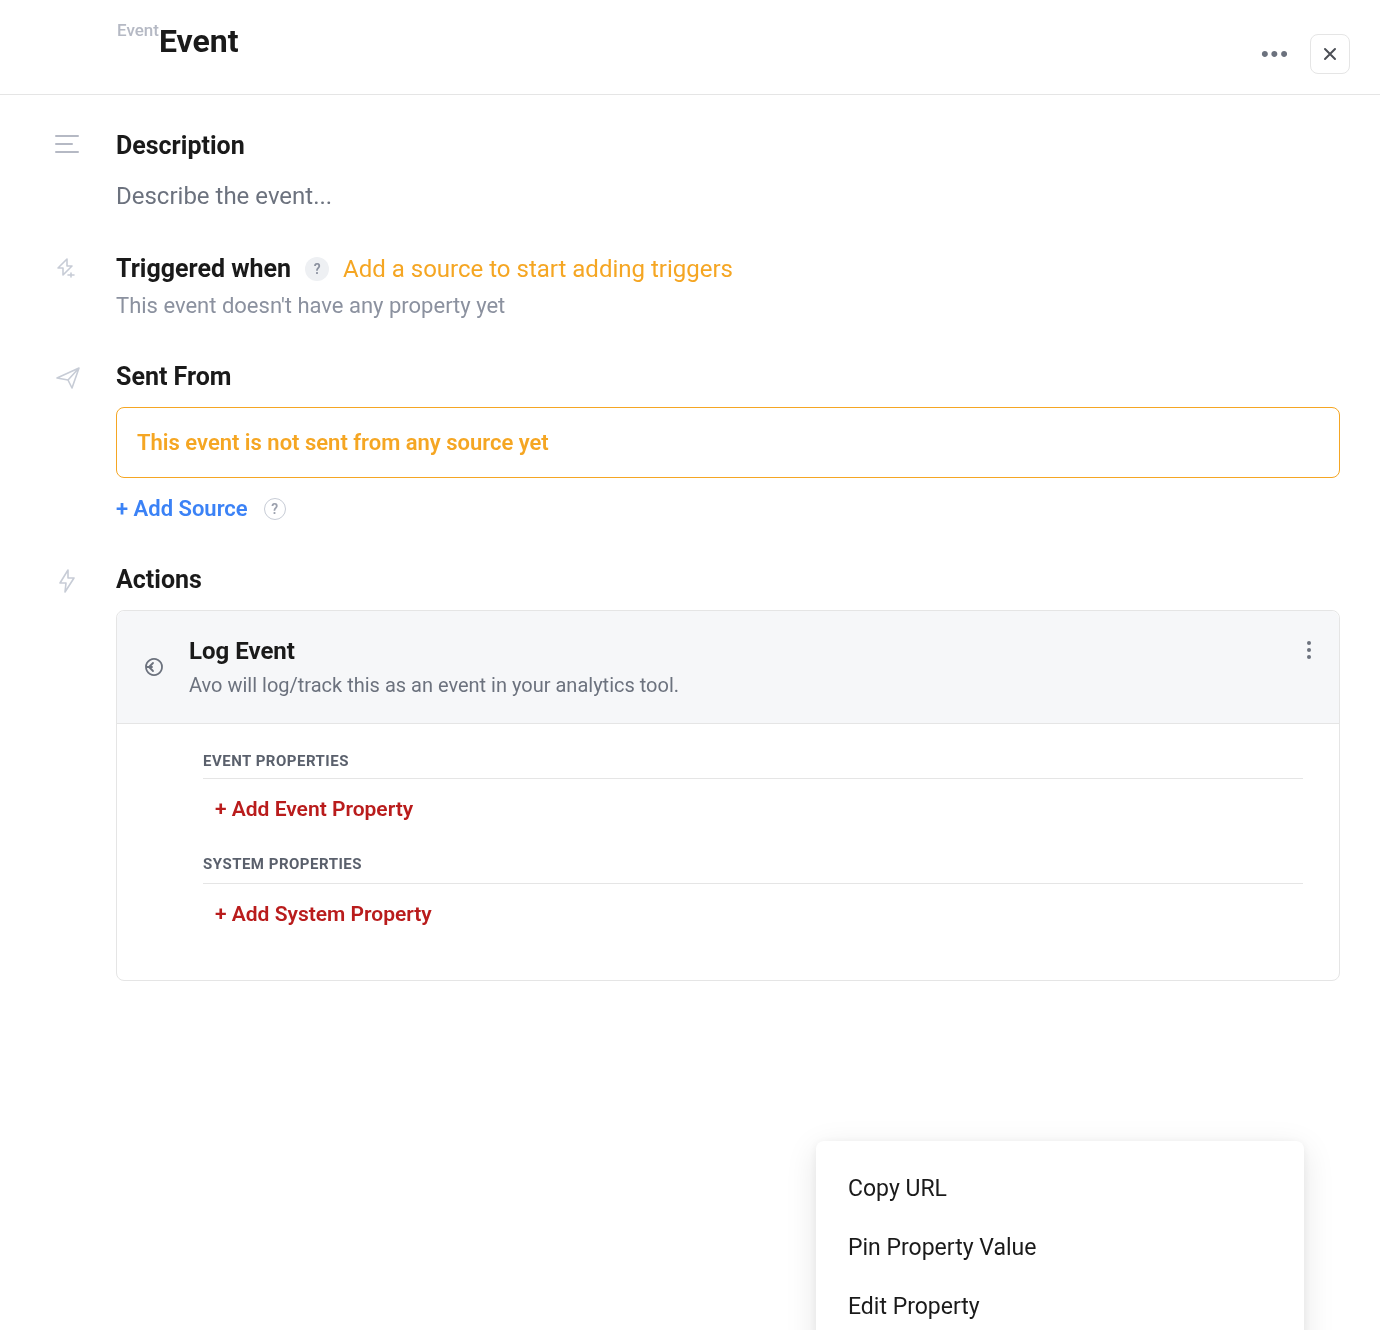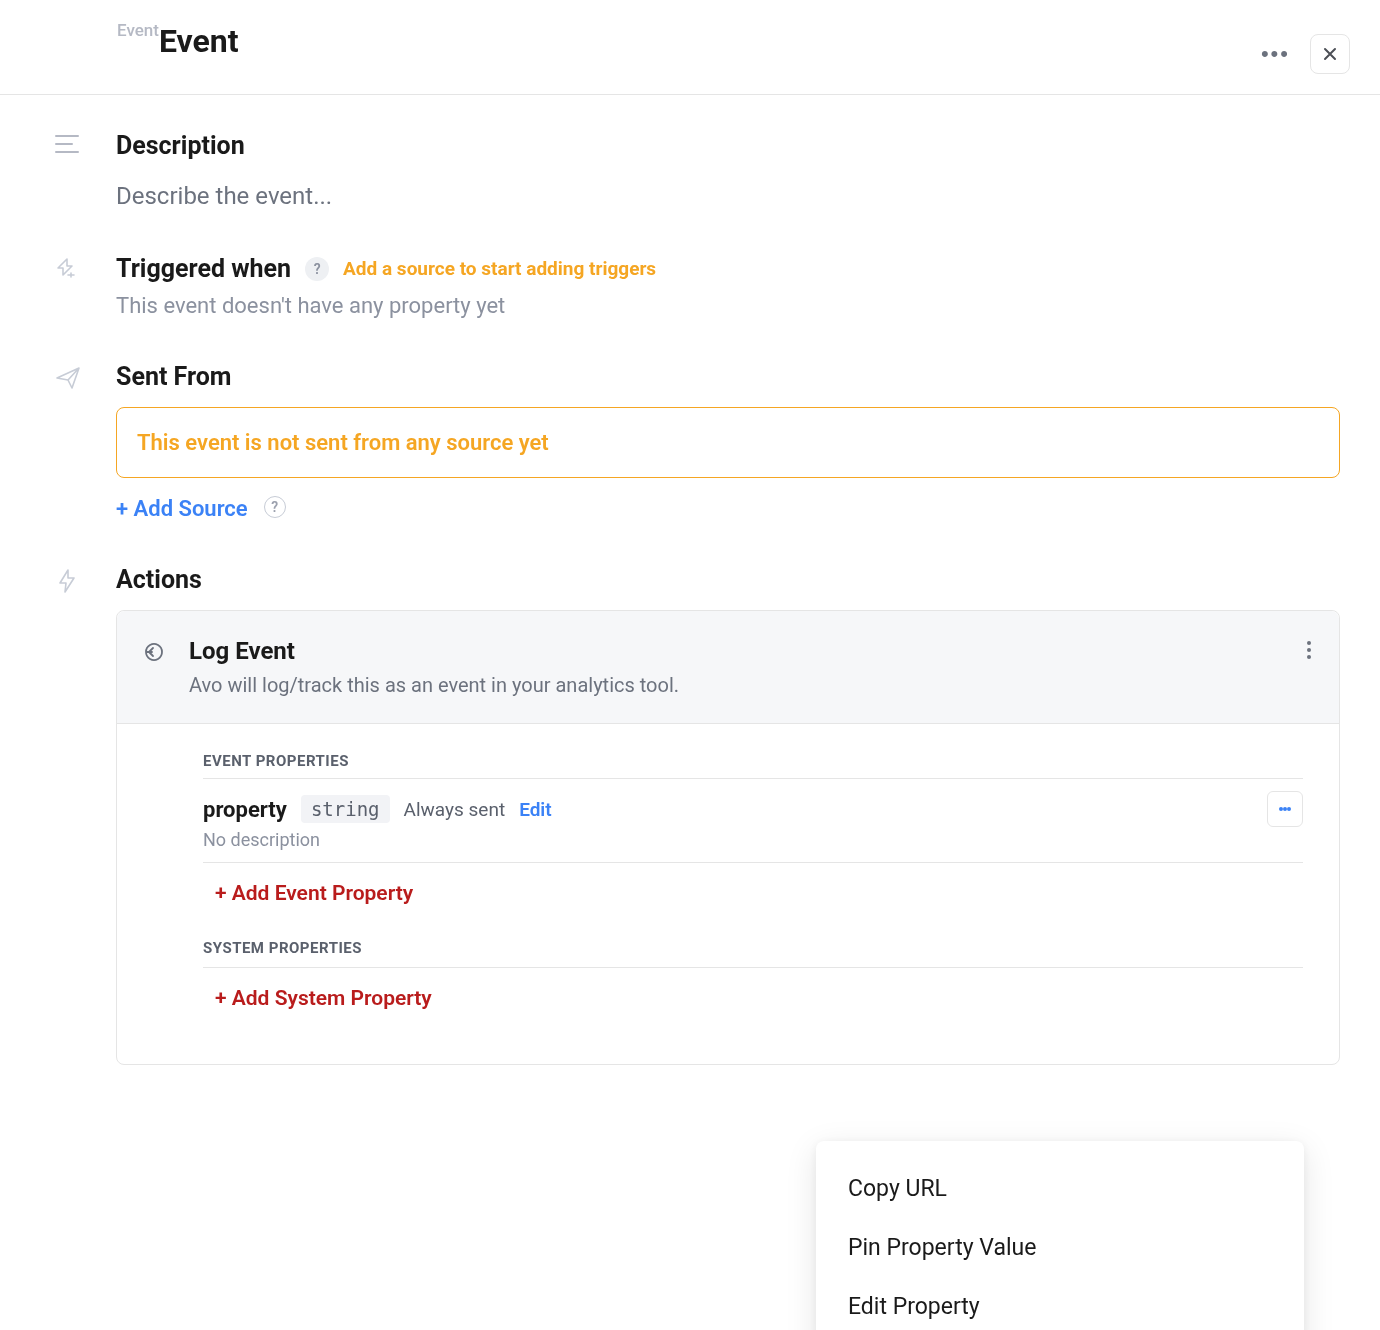--- a/index.html
+++ b/index.html
@@ -107,22 +107,22 @@
       border: 1.5px solid #c7ccd6;
       color: #9ca1ae;
       font-size: 14px;
       font-weight: 600;
       display: inline-flex;
       align-items: center;
       justify-content: center;
     }
 
     .orange-hint {
-      font-size: 19px;
-      font-weight: 700;
+      font-size: 24px;
+      font-weight: 400;
       color: #f5a623;
       text-align: right;
     }
     .description-placeholder {
       font-size: 24px;
       color: #6c727e;
       margin-top: 22px;
       cursor: text;
     }
     .secondary-text {
@@ -137,21 +137,21 @@
       padding: 22px 20px;
       margin-top: 16px;
     }
     .warning-text {
       font-size: 22px;
       font-weight: 600;
       color: #f5a623;
     }
     .add-source-row {
       display: flex;
-      align-items: flex-start;
+      align-items: center;
       gap: 16px;
       margin-top: 18px;
     }
     .add-source-link {
       font-size: 22px;
       font-weight: 600;
       color: #3b82f6;
       cursor: pointer;
     }
 
@@ -159,21 +159,21 @@
       border: 1px solid #e5e5e5;
       border-radius: 8px;
       margin-top: 16px;
     }
     .action-card-header {
       background: #f6f7f9;
       border-bottom: 1px solid #e5e5e5;
       border-radius: 8px 8px 0 0;
       padding: 26px 30px 26px 26px;
       display: flex;
-      align-items: flex-start;
+      align-items: center;
       gap: 20px;
       position: relative;
     }
     .action-card-icon {
       color: #6c727e;
       margin-top: 4px;
       flex-shrink: 0;
     }
     .action-card-title {
       font-size: 24px;
@@ -372,34 +372,20 @@
           <div class="kebab">
               <span></span>
               <span></span>
               <span></span>
             </div>
         </div>
 
         <div class="action-card-body">
           <div class="subsection-label">EVENT PROPERTIES</div>
 
-          <div class="property-row">
-            <div class="property-line">
-              <span class="property-name">property</span>
-              <span class="type-badge">string</span>
-              <span class="sent-label">Always sent</span>
-              <span class="edit-link">Edit</span>
-            </div>
-            <div class="no-desc">No description</div>
-            <div class="row-kebab-box">
-                <span></span>
-                <span></span>
-                <span></span>
-              </div>
-          </div>
 
           <div class="add-prop-link">+ Add Event Property</div>
 
           <div class="subsection-label2">SYSTEM PROPERTIES</div>
           <div class="add-prop-link">+ Add System Property</div>
         </div>
       </div>
     </div>
   </div>
 

